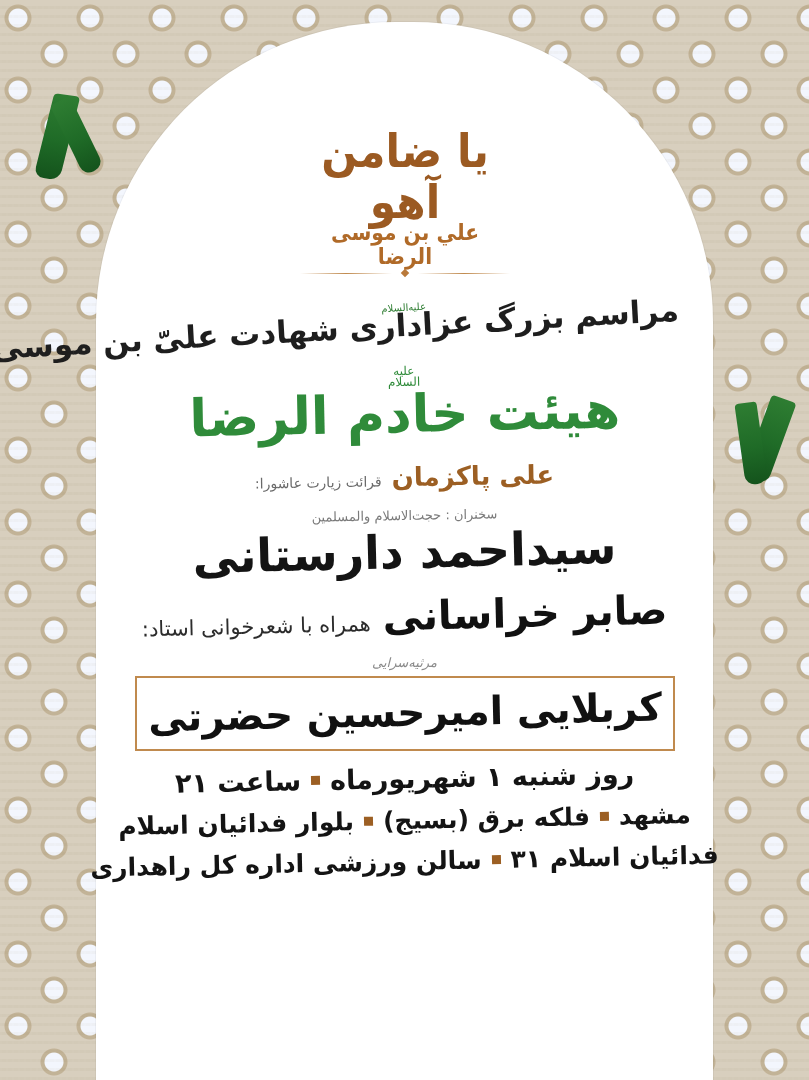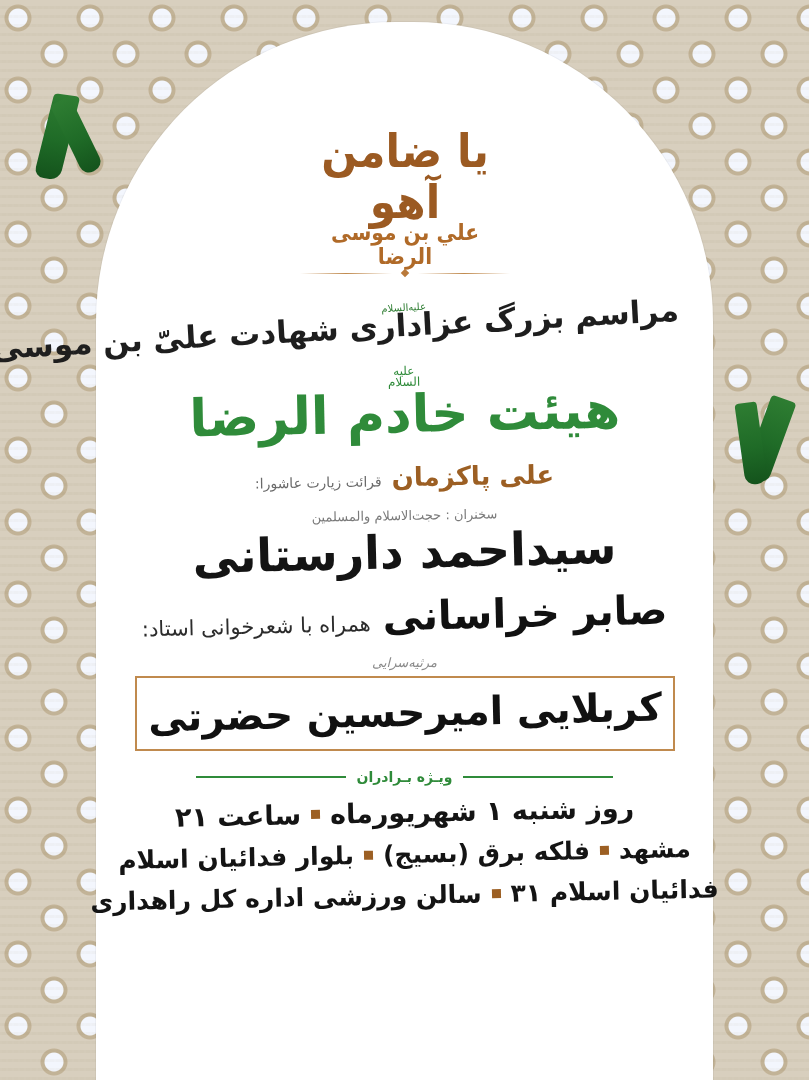--- a/index.html
+++ b/index.html
@@ -326,25 +326,20 @@
       <div class="poet-row">
         <span class="val">صابر خراسانی</span>
         <span class="lbl">همراه با شعرخوانی استاد:</span>
       </div>
 
       <div class="marsiye-label">مرثیه‌سرایی</div>
       <div class="boxed">
         <div class="name">کربلایی امیرحسین حضرتی</div>
       </div>
 
-      <div class="special-row">
-        <span class="r"></span>
-        <span class="txt">ویـژه بـرادران</span>
-        <span class="r"></span>
-      </div>
 
       <div class="info-line">
         <span>روز شنبه ۱ شهریورماه</span>
         <span class="sq"></span>
         <span>ساعت ۲۱</span>
       </div>
 
       <div class="info-line small">
         <span>مشهد</span>
         <span class="sq"></span>

